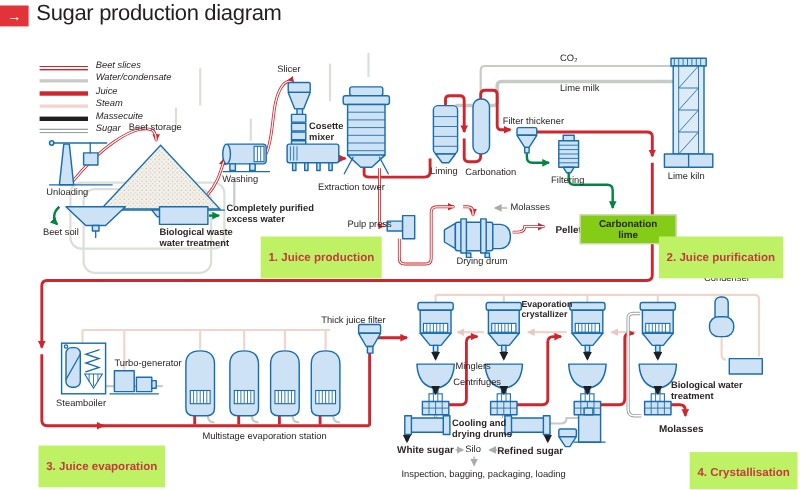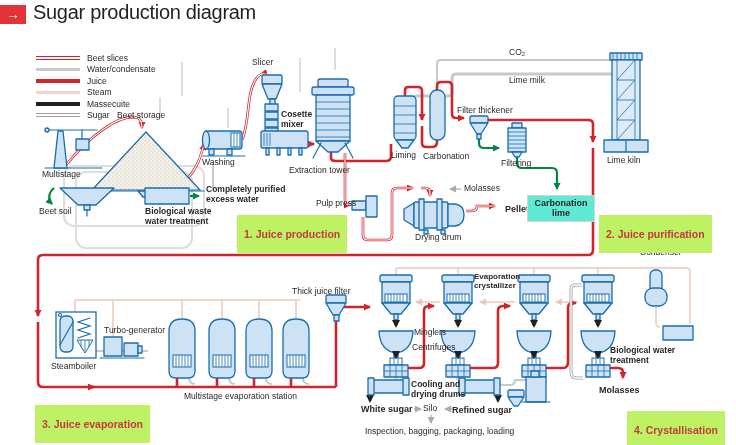--- a/index.html
+++ b/index.html
@@ -3,35 +3,35 @@
 <meta charset="utf-8">
 <style>
   html,body{margin:0;padding:0;background:#fff;}
   #stage{position:relative;width:736px;height:445px;background:#ffffff;overflow:hidden;
          font-family:"Liberation Sans","DejaVu Sans",sans-serif;color:#2b2626;}
   svg{position:absolute;left:0;top:0;z-index:1;}
   .hdr-arrow{position:absolute;left:0;top:5px;width:26px;height:19px;background:#e23438;z-index:3;
              color:#fff;font-weight:bold;font-size:13px;line-height:19px;text-align:center;}
   .title{position:absolute;left:33px;top:1px;font-size:20px;font-weight:normal;color:#231f20;z-index:3;letter-spacing:-0.3px;}
   .legend{position:absolute;left:36px;top:52px;z-index:3;}
-  .lg-row{display:flex;align-items:center;height:11.5px;}
+  .lg-row{display:flex;align-items:flex-end;height:11.5px;font-style:italic;}
   .lg-line{width:44px;margin-right:7px;flex:none;}
   .lg-0{height:4px;background:linear-gradient(to bottom,#d0252c 0 25%,#fff 25% 75%,#d0252c 75% 100%);}
   .lg-1{height:3px;background:#c6ccc5;}
   .lg-2{height:4px;background:#d0252c;}
   .lg-3{height:3px;background:#f0d5cc;}
   .lg-4{height:4px;background:#1f1f1f;}
   .lg-5{height:4px;background:linear-gradient(to bottom,#9aa19e 0 25%,#fff 25% 75%,#9aa19e 75% 100%);}
   .lg-label{font-size:8.5px;}
   .lbl{position:absolute;font-size:8.5px;line-height:1.12;z-index:3;white-space:nowrap;}
   .wrap{white-space:normal;font-weight:bold;}
   .b{font-weight:bold;font-size:9px;}
   .sec{position:absolute;background:#bef264;color:#c53a40;font-weight:bold;font-size:10.5px;
        padding:13px 7px;z-index:3;white-space:nowrap;}
-  .boxed{background:#5eead4;border:1px solid #d8d4cc;text-align:center;padding:2px 2px;width:62px;white-space:normal;line-height:1.15;}
+  .boxed{background:#84cc16;border:1px solid #d8d4cc;text-align:center;padding:2px 12px;width:62px;white-space:normal;line-height:1.15;}
 </style>
 </head>
 <body>
 
 <div id="stage">
 
   <div class="hdr-arrow">→</div>
   <div class="title">Sugar production diagram</div>
 
   <div class="legend">
@@ -458,21 +458,21 @@
 
     <g>
       <rect class="v" x="663" y="326" width="30" height="14"></rect>
     </g>
   </svg>
 
   <div class="lbl" style="left:117px;top:111px">Beet storage</div>
   <div class="lbl" style="left:252px;top:58px">Slicer</div>
   <div class="lbl wrap" style="left:281px;top:110px;width:44px">Cosette mixer</div>
   <div class="lbl" style="left:202px;top:158px">Washing</div>
-  <div class="lbl" style="left:42px;top:170px">Multistage</div>
+  <div class="lbl" style="left:42px;top:170px">Unloading</div>
   <div class="lbl" style="left:39px;top:207px">Beet soil</div>
   <div class="lbl wrap" style="left:145px;top:207px;width:82px">Biological waste water treatment</div>
   <div class="lbl wrap" style="left:206px;top:185px;width:95px">Completely purified excess water</div>
   <div class="lbl" style="left:289px;top:166px">Extraction tower</div>
   <div class="lbl" style="left:316px;top:199px">Pulp press</div>
   <div class="lbl" style="left:391px;top:151px">Liming</div>
   <div class="lbl" style="left:423px;top:152px">Carbonation</div>
   <div class="lbl" style="left:457px;top:106px">Filter thickener</div>
   <div class="lbl" style="left:501px;top:159px">Filtering</div>
   <div class="lbl" style="left:509px;top:48px">CO₂</div>

